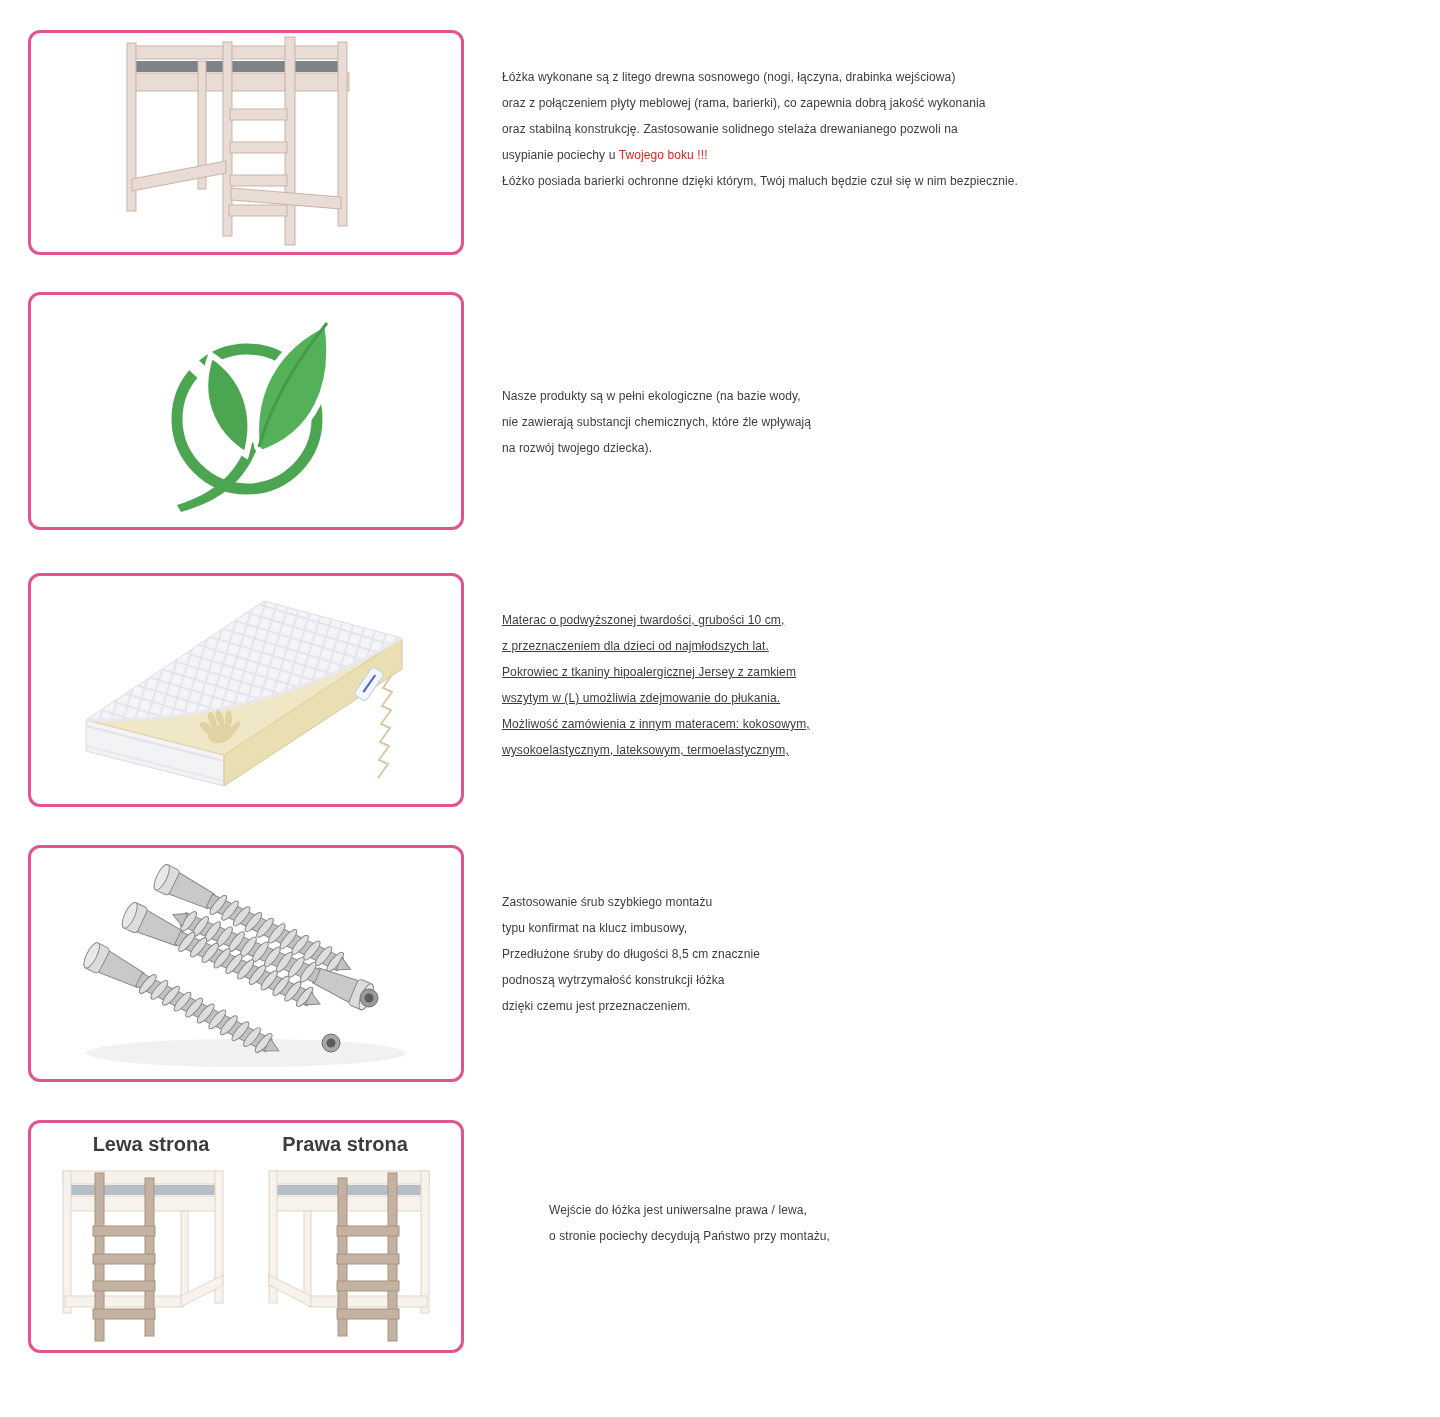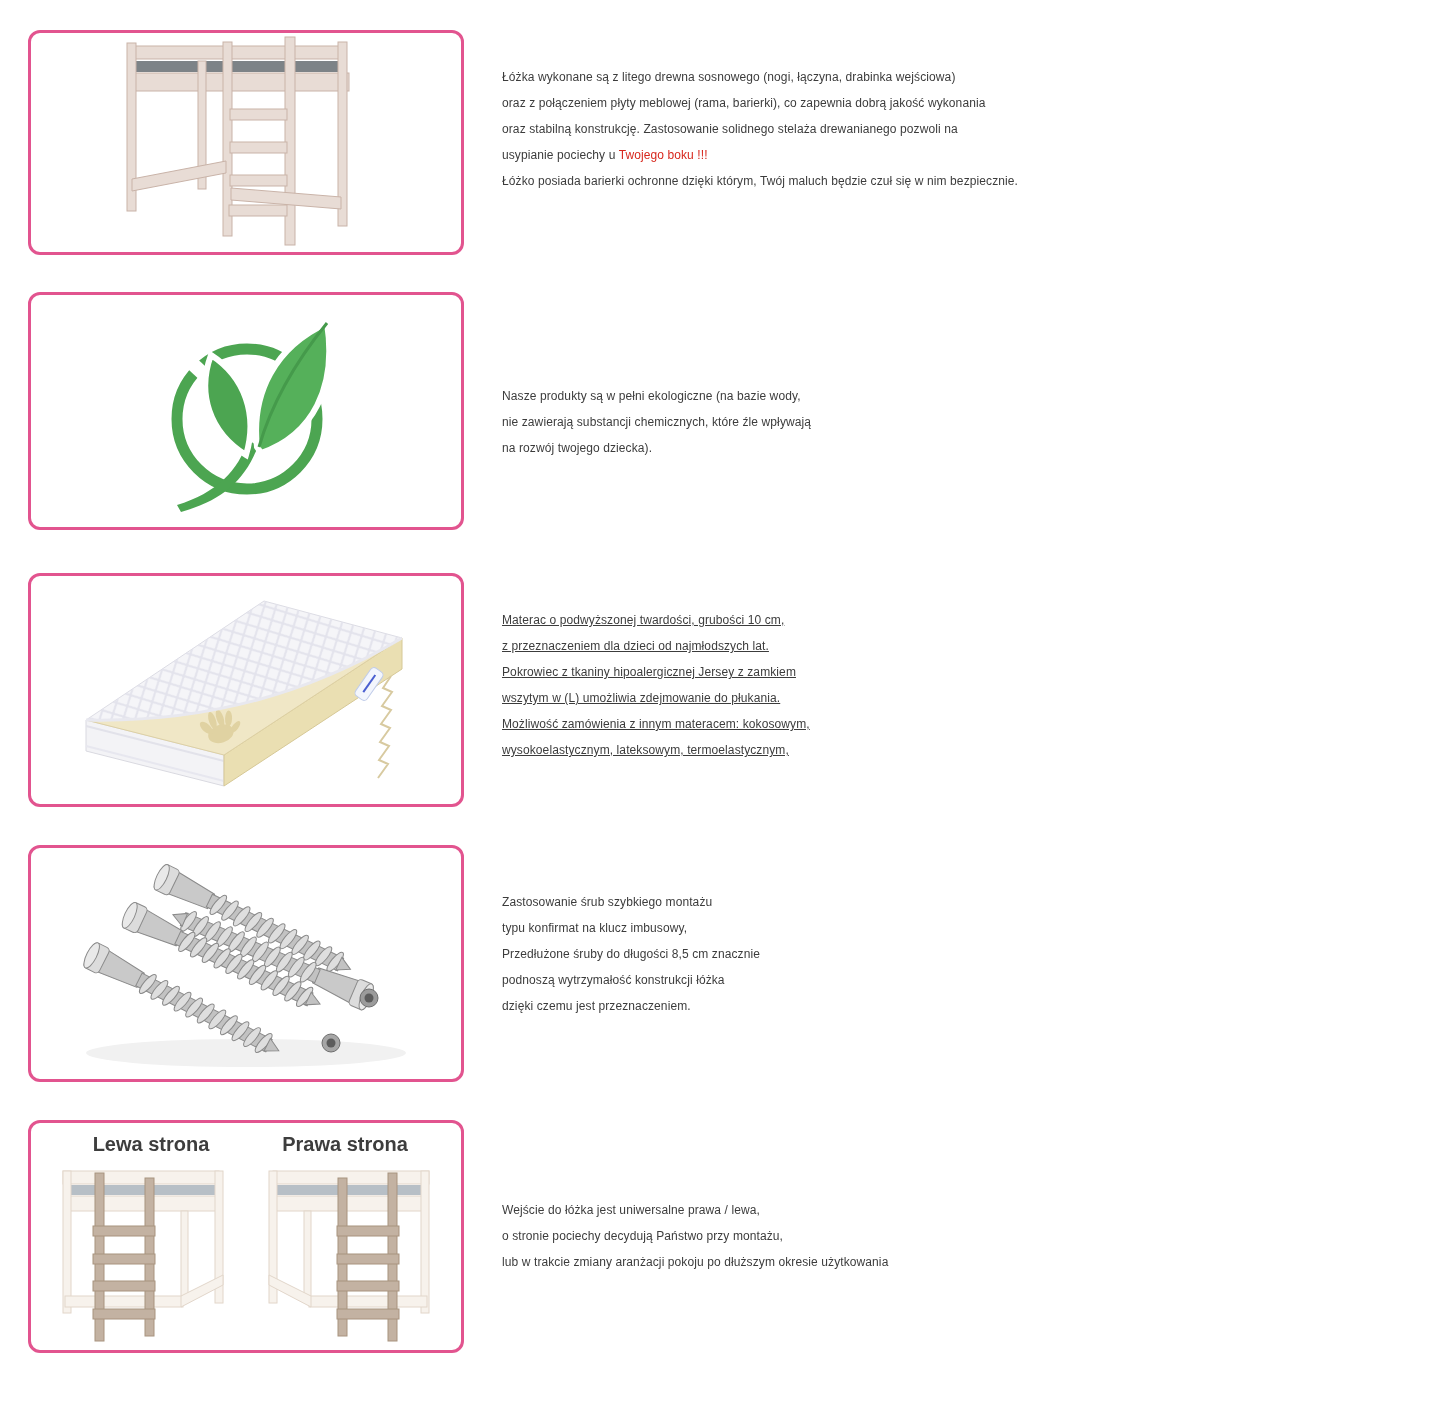--- a/index.html
+++ b/index.html
@@ -211,17 +211,16 @@
       </g>
     </defs>
     <g>
         <use href="#bed5"></use>
       </g>
     <g>
         <use href="#bed5" transform="translate(430,0) scale(-1,1)"></use>
       </g>
   </svg>
 </div>
-<div class="text-block" style="top:1197px;">
+<div class="text-block" style="top:1197px;margin-left:47px;">
   <div>Wejście do łóżka jest uniwersalne prawa / lewa,</div>
   <div>o stronie pociechy decydują Państwo przy montażu,</div>
-  <div>lub w trakcie zmiany aranżacji pokoju po dłuższym okresie użytkowania</div>
 </div>
 
 </body></html>

